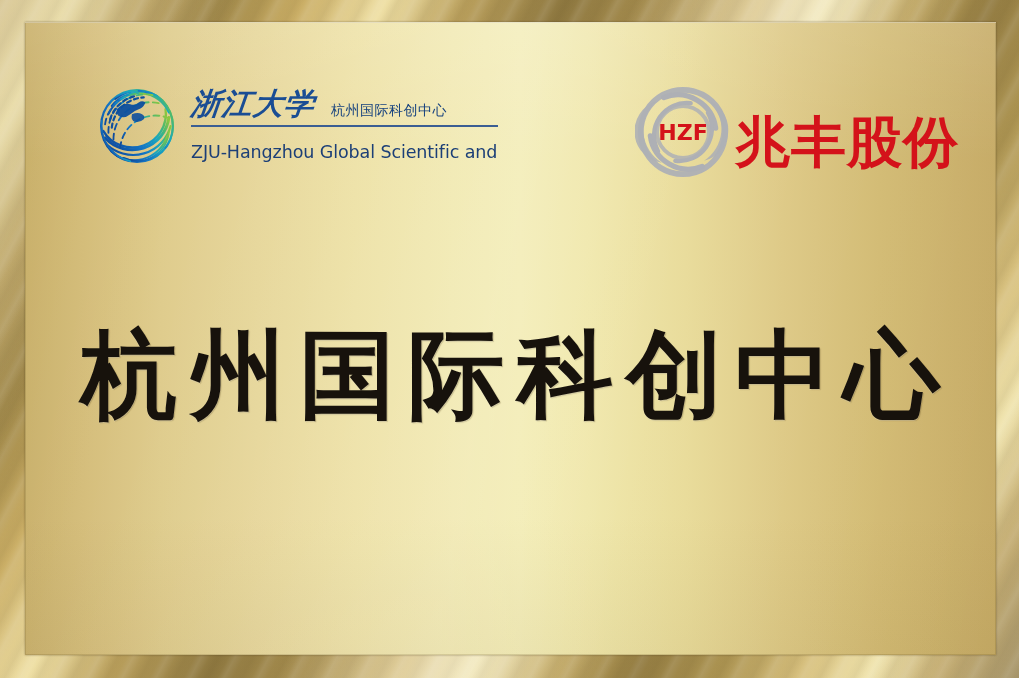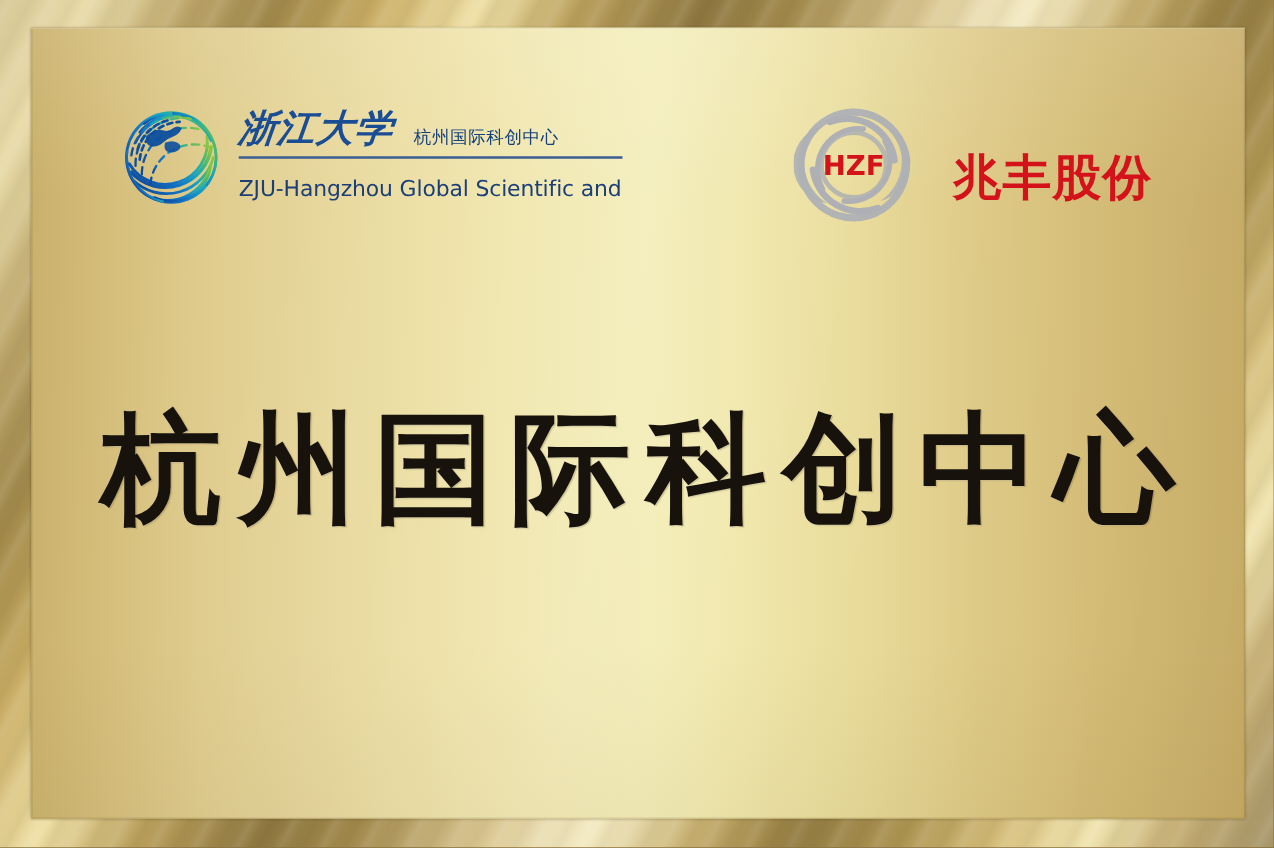--- a/index.html
+++ b/index.html
@@ -183,35 +183,35 @@
     margin-top: 11px;
   }
 
   
   .zf-logo {
     position: absolute;
     left: 610px;
     top: 0;
     display: flex;
     align-items: center;
-    gap: 31px;
+    gap: 4px;
   }
   .zf-emblem {
     width: 96px;
     height: 96px;
     flex: 0 0 auto;
   }
   .zf-text {
     display: flex;
     flex-direction: column;
     justify-content: center;
   }
   .zf-cn {
     font-family: "DejaVu Sans", "Liberation Sans", sans-serif;
-    font-size: 39px;
+    font-size: 55px;
     font-weight: 700;
     color: #d4121a;
     line-height: 1.02;
     letter-spacing: 1px;
     margin-top: 21px;
   }
   .zf-en {
     font-family: "DejaVu Sans", "Liberation Sans", sans-serif;
     font-size: 27px;
     font-weight: 700;

